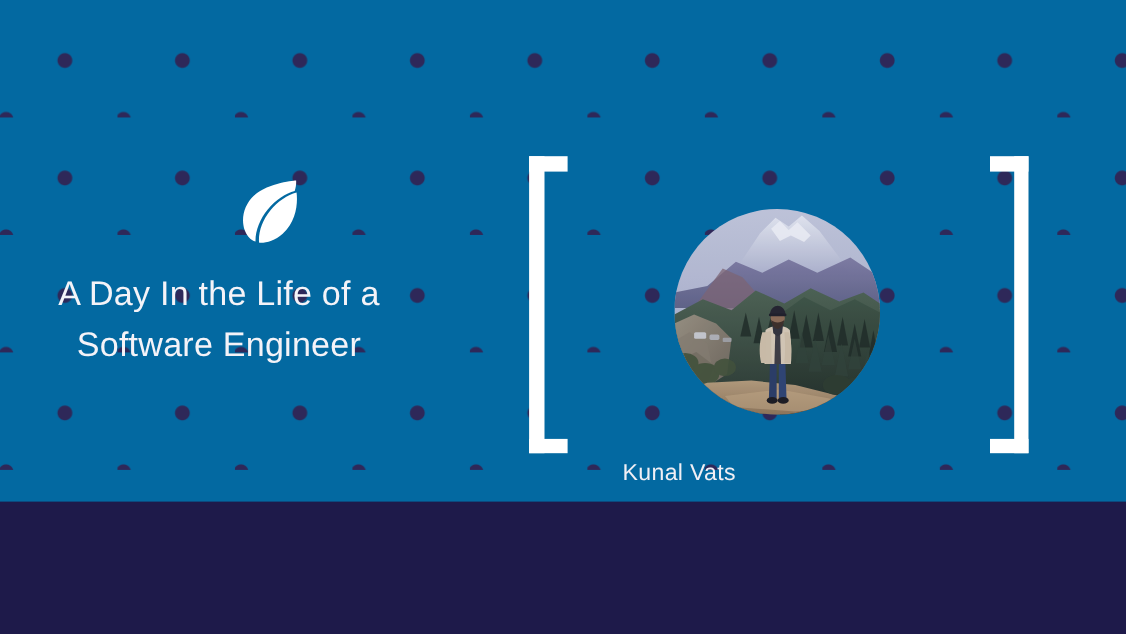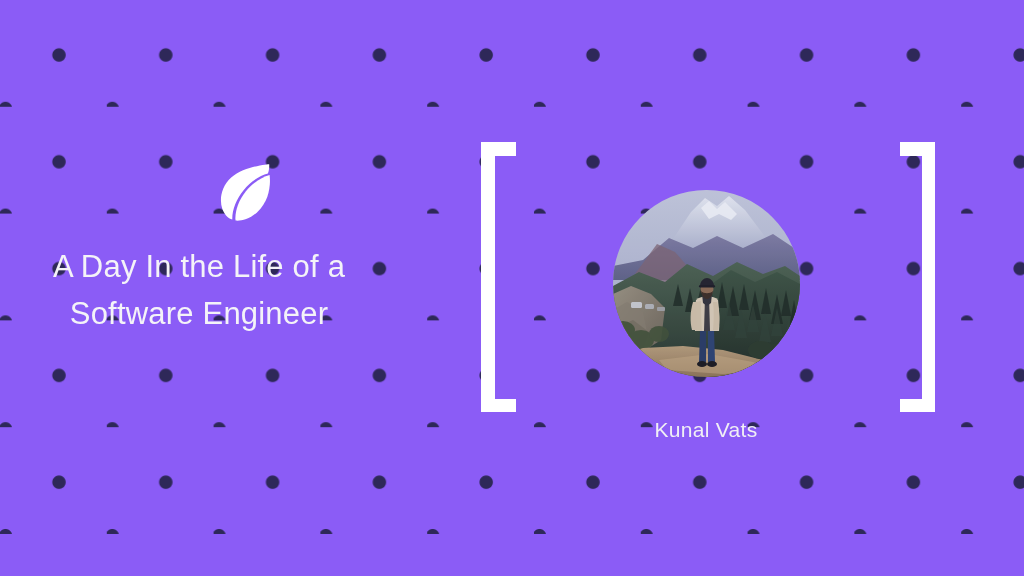--- a/index.html
+++ b/index.html
@@ -9,22 +9,22 @@
     width: 1024px;
     height: 576px;
     overflow: hidden;
     background: #1e1a4a;
     font-family: "Liberation Sans", sans-serif;
   }
 
   #slide {
     position: relative;
     width: 1024px;
-    height: 576px;
-    background-color: #8b5cf6;
+    height: 456px;
+    background-color: #0369a1;
     overflow: hidden;
   }
 
   
   #dot-layer {
     position: absolute;
     inset: 0;
     background-image:
       radial-gradient(circle at 59px 55px, #2e2859 6.2px, rgba(46,40,89,0) 7.2px),
       radial-gradient(circle at 5.5px 108.5px, #2e2859 6.2px, rgba(46,40,89,0) 7.2px);
@@ -108,21 +108,21 @@
     border-radius: 50%;
     overflow: hidden;
   }
   #portrait svg { display: block; width: 187px; height: 187px; }
 
   #portrait-name {
     position: absolute;
     left: 96px;
     top: 418px;
     width: 280px;
-    text-align: center;
+    text-align: left;
     color: #f0eff5;
     font-family: "Liberation Sans", sans-serif;
     font-weight: 400;
     font-size: 21px;
     letter-spacing: 0.3px;
   }
 </style>
 </head>
 <body>
 

